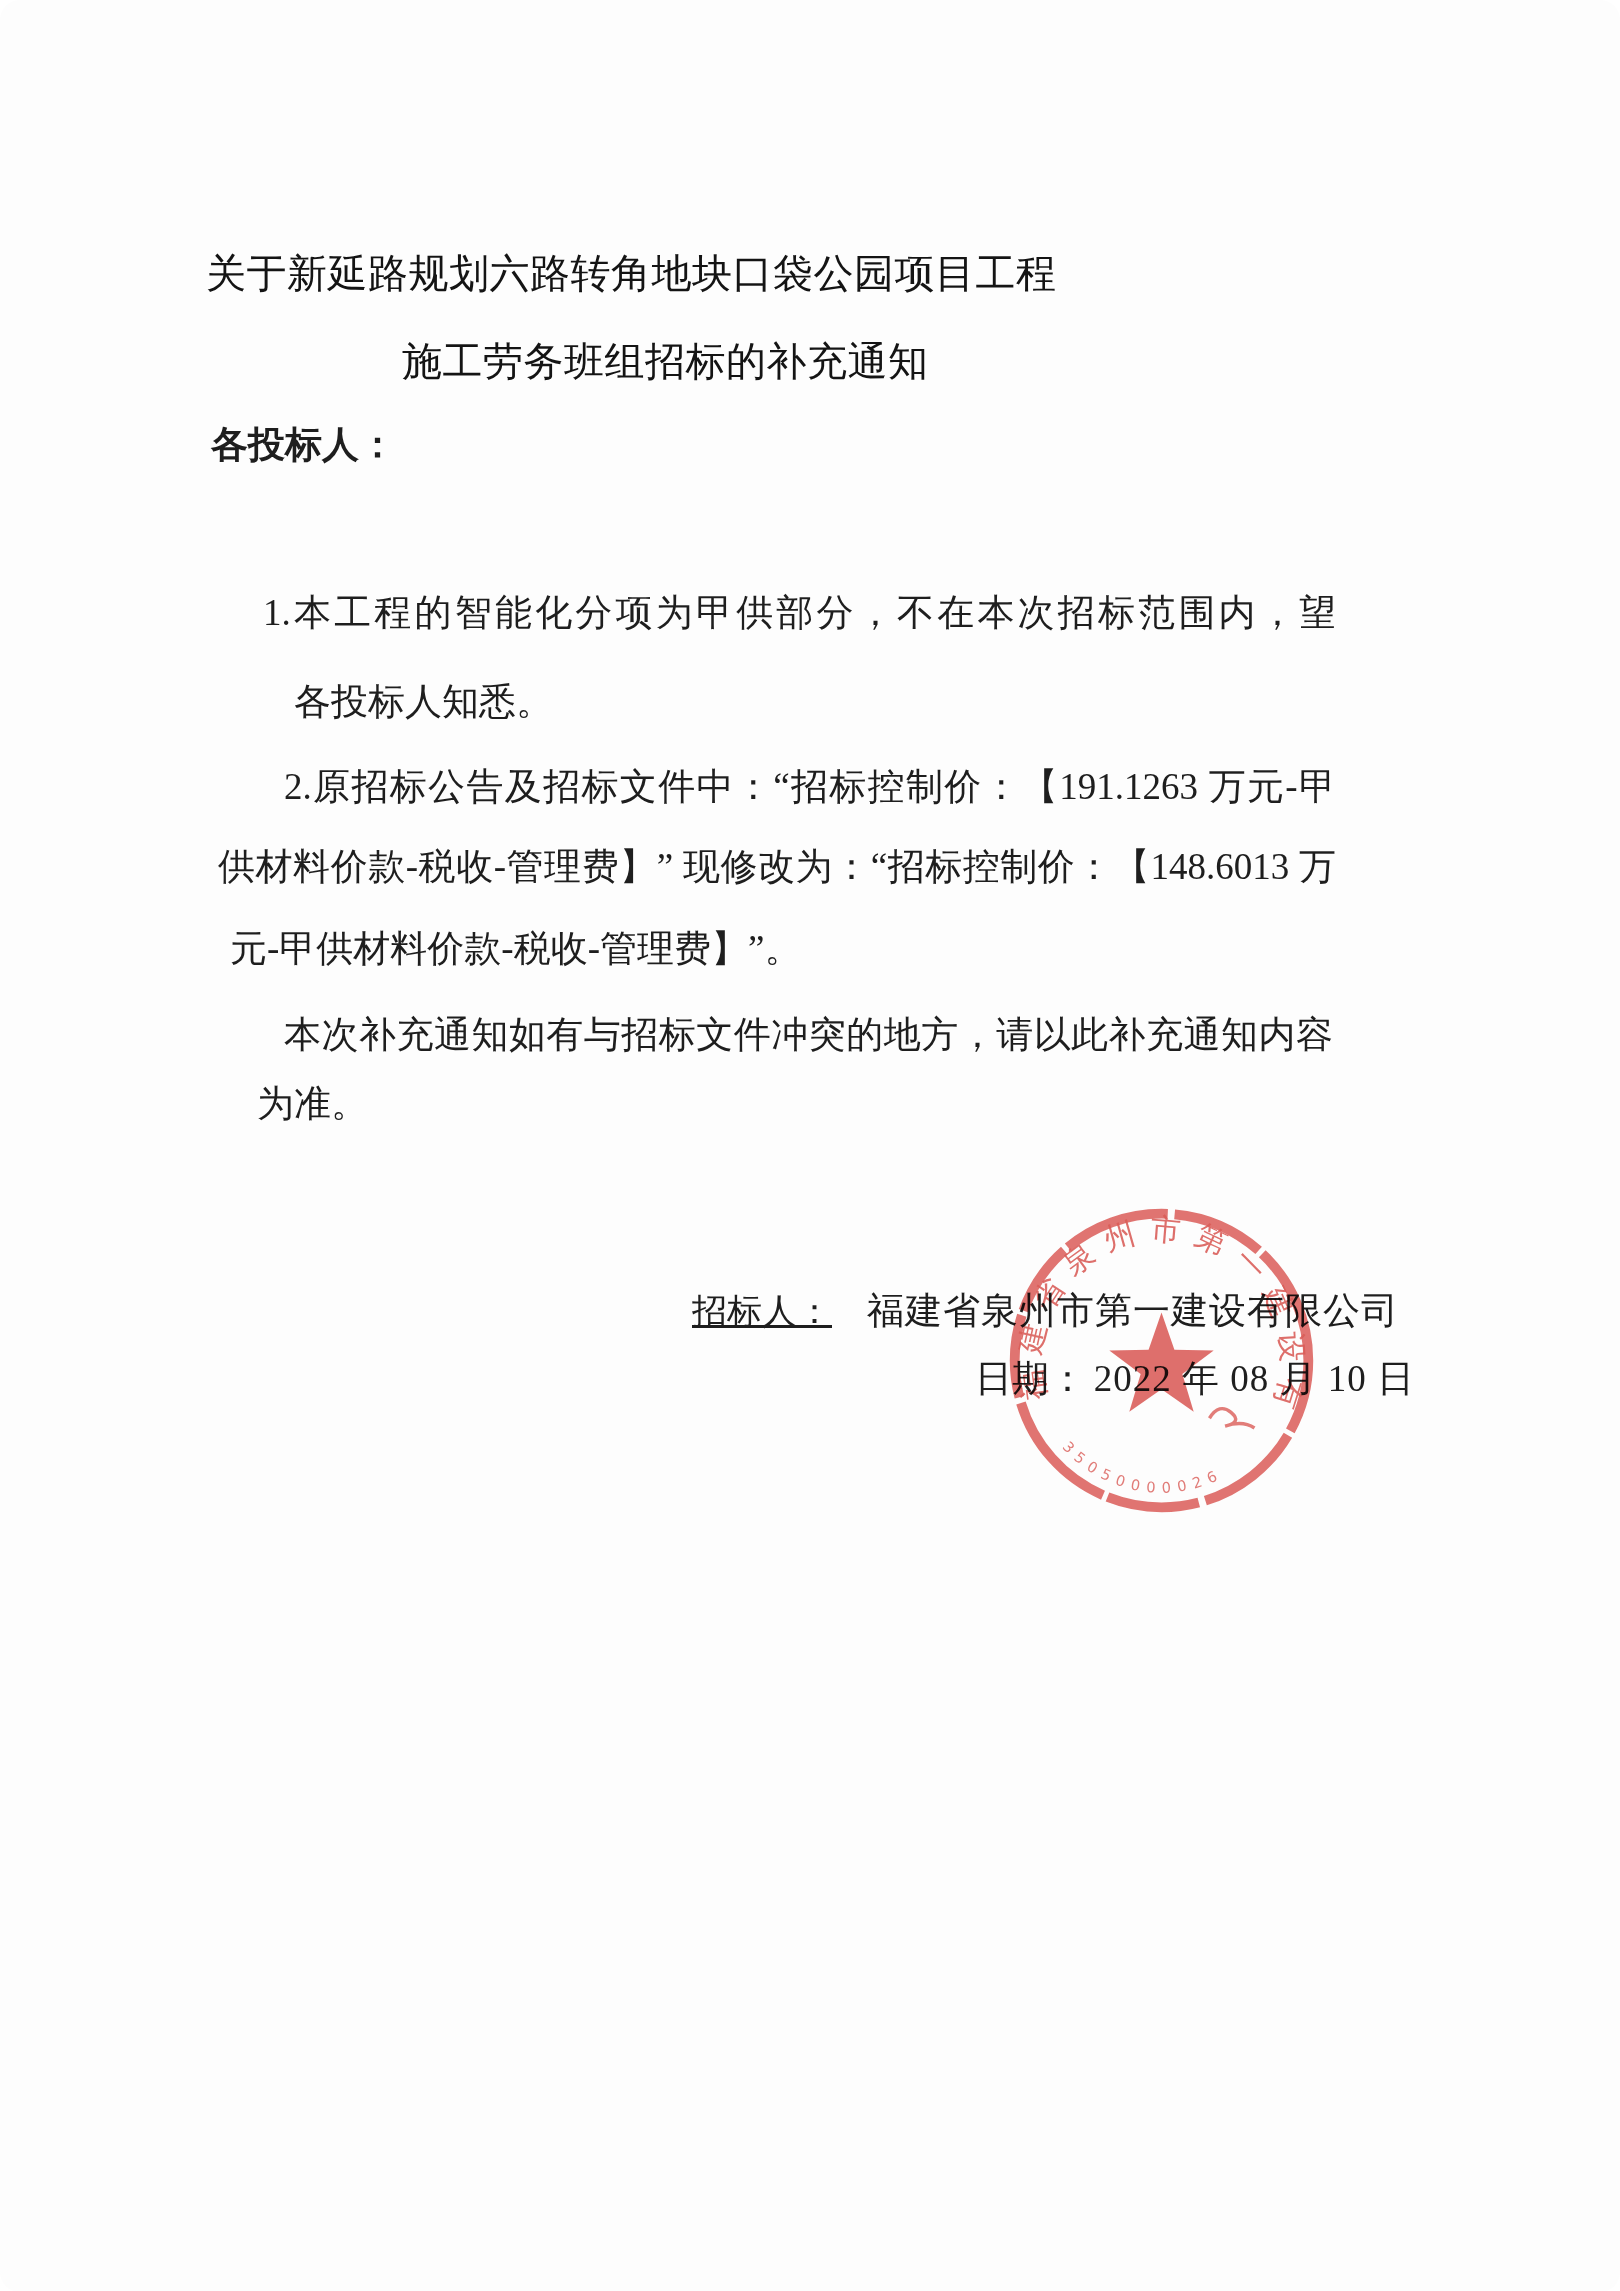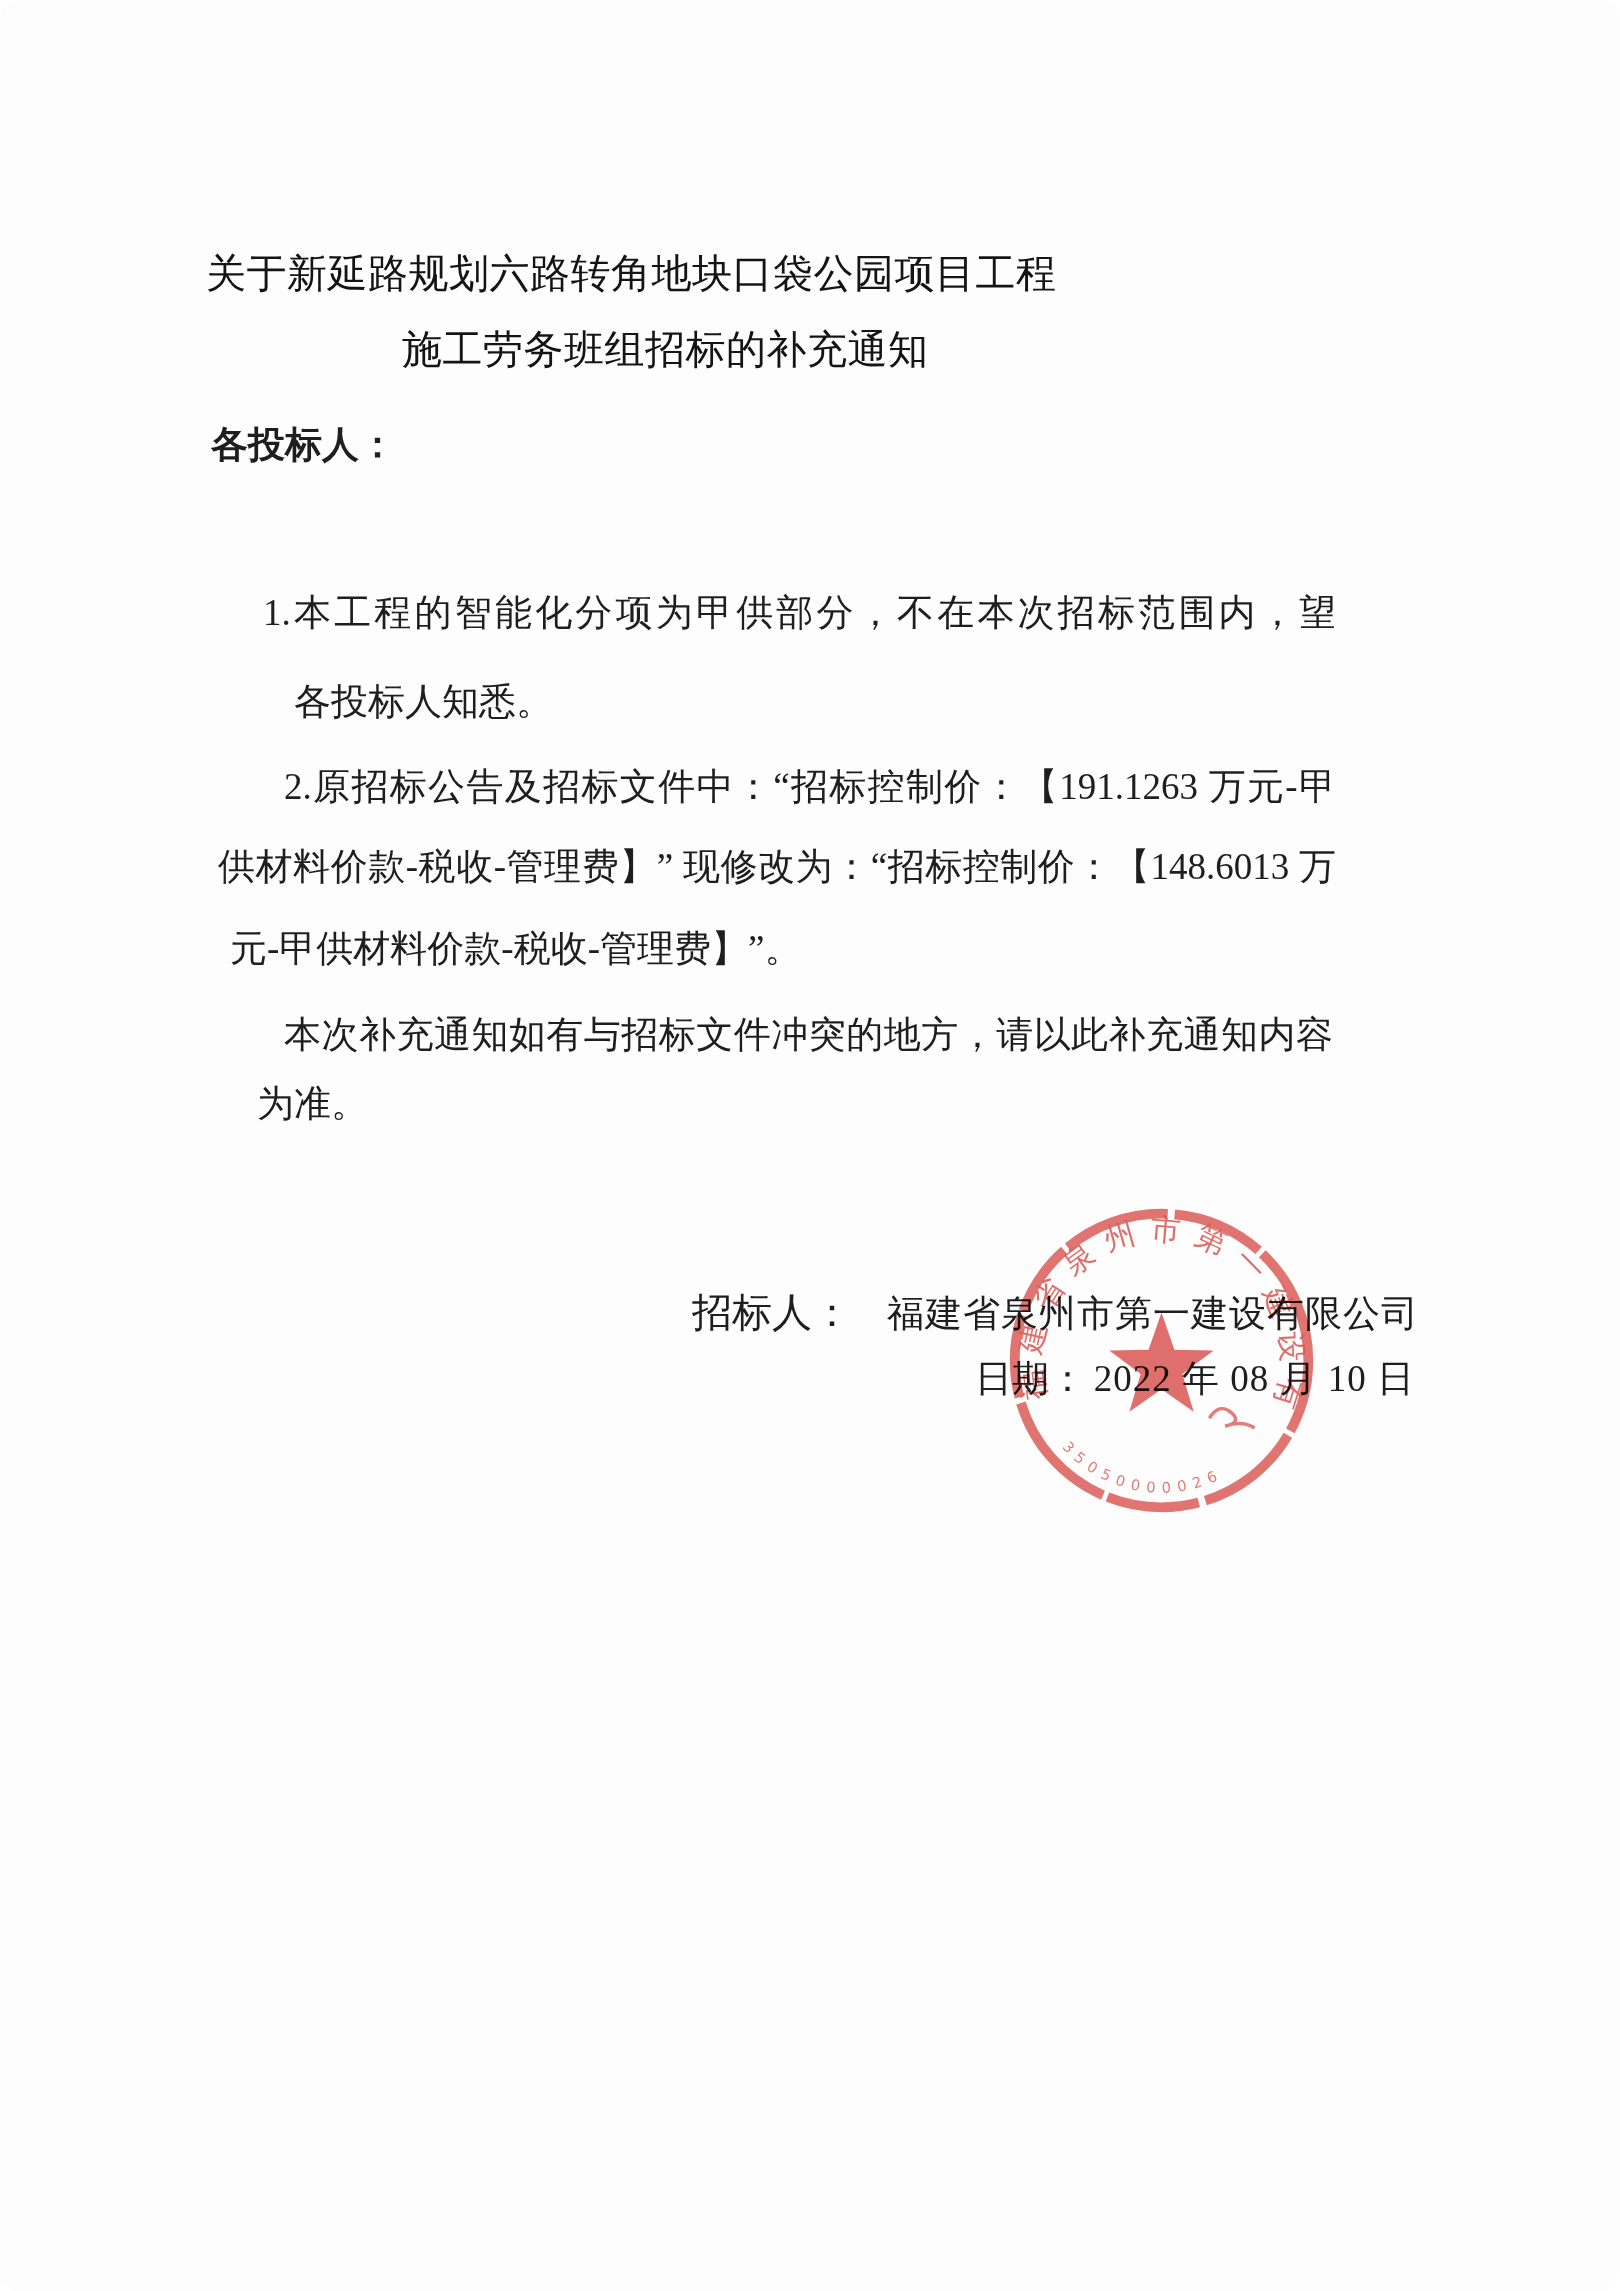--- a/index.html
+++ b/index.html
@@ -37,21 +37,21 @@
   .title{
     font-size:40px;
     letter-spacing:0.5px;
     color:#141414;
   }
   .sig-row{
     display:flex;
     align-items:baseline;
     gap:35px;
   }
-  .sig-label{font-size:40px;}
+  .sig-label{font-size:35px;text-decoration:underline;}
   .sig-company{font-size:37px;letter-spacing:1px;}
   .date-label{font-size:37px;}
   .date-value{font-size:37px;letter-spacing:1px;}
 
   
   .stamp{
     position:absolute;
     left:1000px;
     top:1199px;
     width:323px;
@@ -91,21 +91,21 @@
     opacity:0.8;
   }
 </style>
 </head>
 <body>
 
 <div class="page">
 
   <div class="line title" style="left:206px;top:250px;">关于新延路规划六路转角地块口袋公园项目工程</div>
 
-  <div class="line title" style="left:402px;top:326px;">施工劳务班组招标的补充通知</div>
+  <div class="line title" style="left:402px;top:338px;">施工劳务班组招标的补充通知</div>
 
   <div class="line" style="left:211px;top:423px;font-weight:bold;">各投标人：</div>
 
   <div class="line jline" style="left:263px;top:591px;width:1073px;">1.本工程的智能化分项为甲供部分，不在本次招标范围内，望</div>
 
   <div class="line" style="left:294px;top:680px;">各投标人知悉。</div>
 
   <div class="line jline" style="left:284px;top:765px;width:1052px;">2.原招标公告及招标文件中：“招标控制价：【191.1263 万元-甲</div>
 
   <div class="line jline" style="left:218px;top:845px;width:1118px;">供材料价款-税收-管理费】” 现修改为：“招标控制价：【148.6013 万</div>

